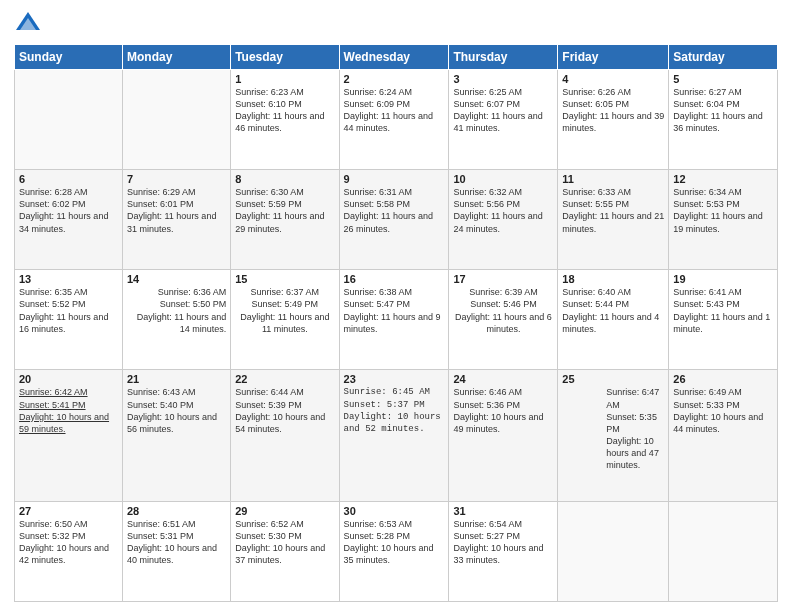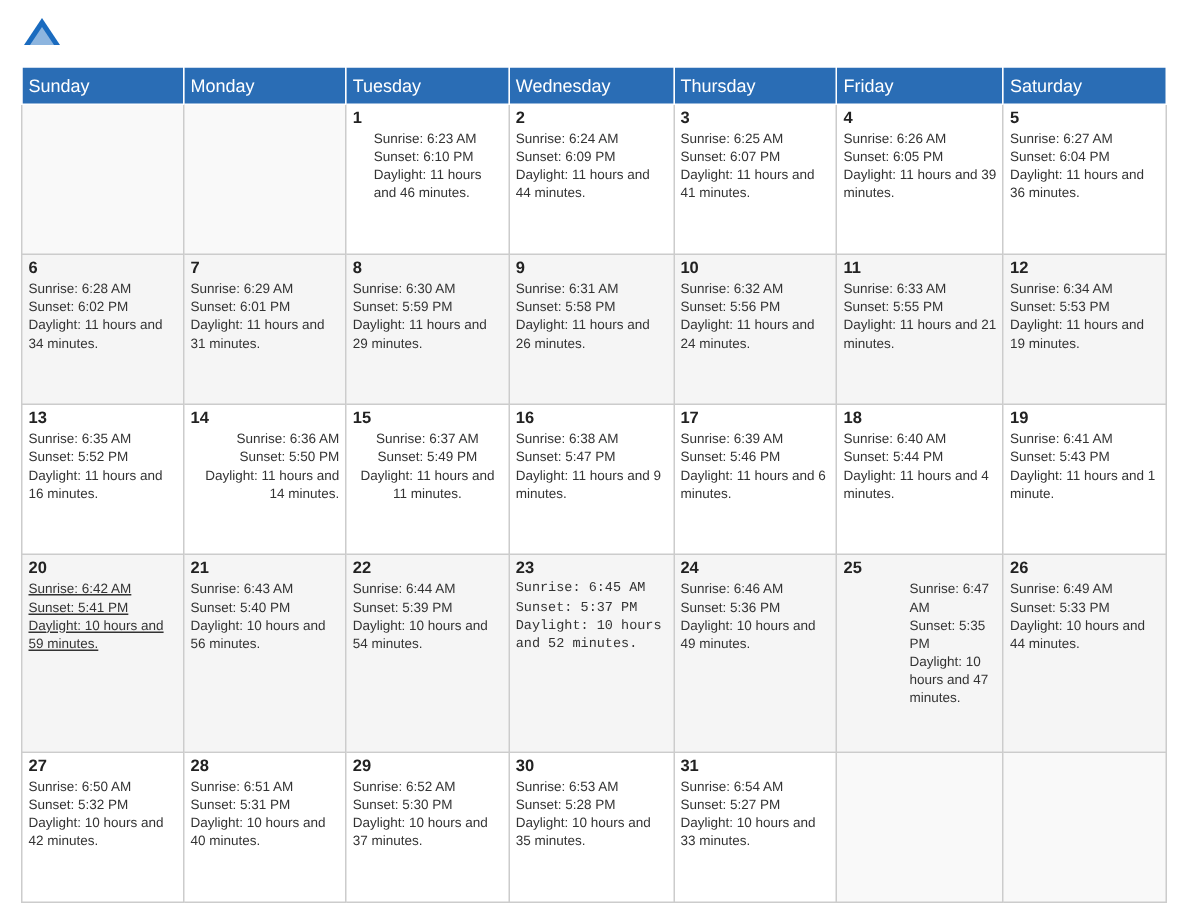--- a/index.html
+++ b/index.html
@@ -63,21 +63,21 @@
     }
     .calendar {
       width: 100%;
       border-collapse: collapse;
       flex: 1;
     }
     .calendar th {
       background: #2a6db5;
       color: #fff;
       font-size: 12px;
-      font-weight: normal;
+      font-weight: bold;
       padding: 5px 4px;
       text-align: left;
       border: 1px solid #fff;
     }
     .calendar td {
       vertical-align: top;
       border: 1px solid #ccc;
       padding: 3px 4px;
       font-size: 9.5px;
       color: #222;
@@ -136,21 +136,21 @@
           <th>Friday</th>
           <th>Saturday</th>
         </tr>
     </thead>
     <tbody id="calendar-body">
     <tr>
           <td class="empty-cell"></td>
           <td class="empty-cell"></td>
           <td>
             <span class="day-num">1</span>
-            <div class="day-info" style="white-space: pre-line; margin-left: 14px;">Sunrise: 6:23 AM
+            <div class="day-info" style="white-space: pre-line;">Sunrise: 6:23 AM
 Sunset: 6:10 PM
 Daylight: 11 hours and 46 minutes.</div>
           </td>
           <td>
             <span class="day-num">2</span>
             <div class="day-info" style="white-space: pre-line;">Sunrise: 6:24 AM
 Sunset: 6:09 PM
 Daylight: 11 hours and 44 minutes.</div>
           </td>
           <td>
@@ -236,21 +236,21 @@
 Daylight: 11 hours and 11 minutes.</div>
           </td>
           <td>
             <span class="day-num">16</span>
             <div class="day-info" style="white-space: pre-line;">Sunrise: 6:38 AM
 Sunset: 5:47 PM
 Daylight: 11 hours and 9 minutes.</div>
           </td>
           <td>
             <span class="day-num">17</span>
-            <div class="day-info" style="white-space: pre-line;">Sunrise: 6:39 AM
+            <div class="day-info" style="white-space: pre-line; text-align: center;">Sunrise: 6:39 AM
 Sunset: 5:46 PM
 Daylight: 11 hours and 6 minutes.</div>
           </td>
           <td>
             <span class="day-num">18</span>
             <div class="day-info" style="white-space: pre-line;">Sunrise: 6:40 AM
 Sunset: 5:44 PM
 Daylight: 11 hours and 4 minutes.</div>
           </td>
           <td>

